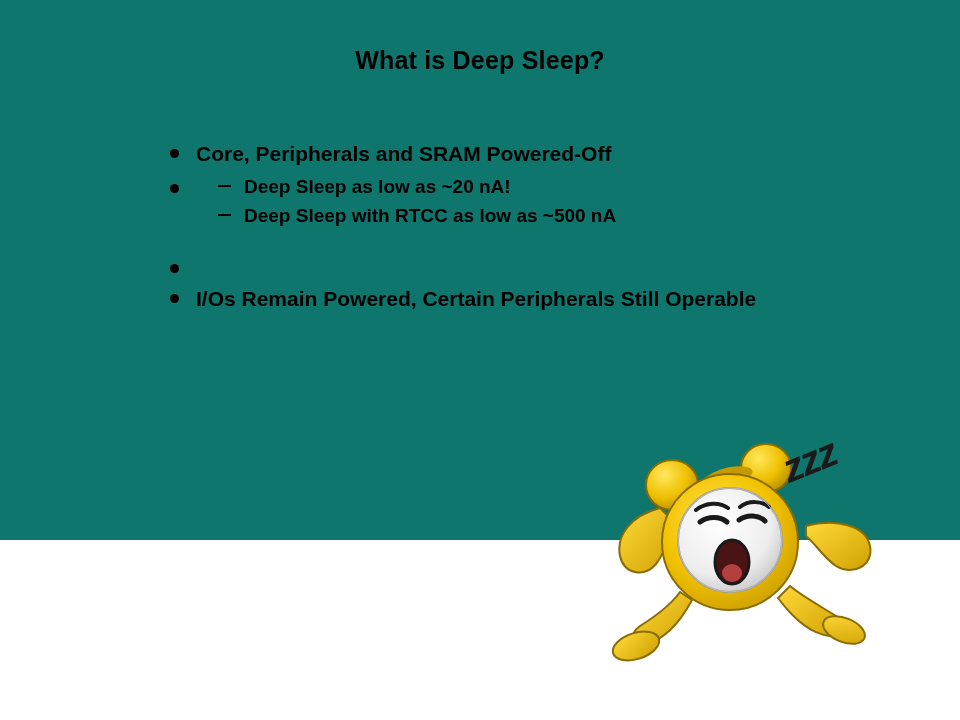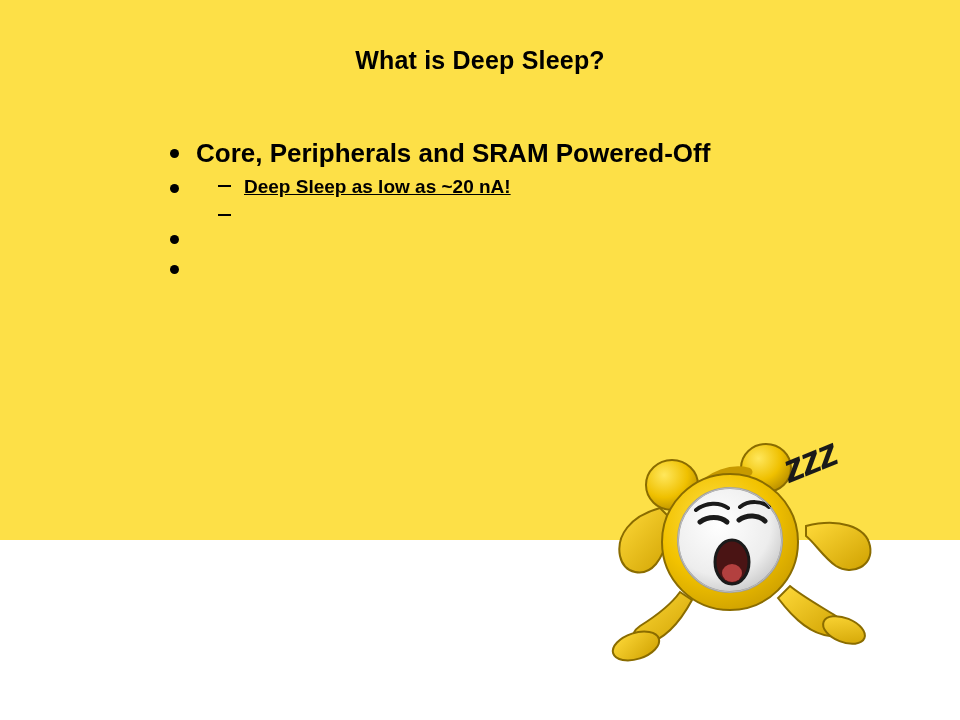--- a/index.html
+++ b/index.html
@@ -11,21 +11,21 @@
     height: 720px;
     background: #ffffff;
     font-family: "Liberation Sans", sans-serif;
     overflow: hidden;
     position: relative;
   }
   .slide {
     position: relative;
     width: 960px;
     height: 540px;
-    background: #fde047;
+    background: #0f766e;
   }
   .slide-title {
     position: absolute;
     top: 46px;
     left: 0;
     width: 960px;
     text-align: center;
     font-size: 25px;
     font-weight: bold;
     color: #000000;
@@ -33,21 +33,21 @@
   }
   .body-list {
     position: absolute;
     top: 138px;
     left: 160px;
     width: 700px;
   }
   .l1 {
     position: relative;
     padding-left: 36px;
-    font-size: 26px;
+    font-size: 21px;
     font-weight: bold;
     color: #000000;
     line-height: 31px;
     margin-bottom: 4px;
   }
   .l1 .bullet {
     position: absolute;
     left: 10px;
     top: 11px;
     width: 9px;
@@ -56,21 +56,20 @@
     background: #000000;
   }
   .l2 {
     position: relative;
     padding-left: 84px;
     font-size: 19px;
     font-weight: bold;
     color: #000000;
     line-height: 27px;
     margin-bottom: 2px;
-    text-decoration: underline;
   }
   .l2 .dash {
     position: absolute;
     left: 58px;
     top: 12px;
     width: 13px;
     height: 2px;
     background: #000000;
   }
   .gap-sm { height: 22px; }
@@ -113,32 +112,34 @@
       <span class="bullet"></span>
     </div>
 
     <div class="l2">
       <span class="dash"></span>
       <span>Deep Sleep as low as ~20 nA!</span>
     </div>
 
     <div class="l2">
       <span class="dash"></span>
+      <span>Deep Sleep with RTCC as low as ~500 nA</span>
     </div>
 
     <div class="gap-sm"></div>
 
     <div class="l1">
       <span class="bullet"></span>
     </div>
 
     <div class="gap-md"></div>
 
     <div class="l1">
       <span class="bullet"></span>
+      <span>I/Os Remain Powered, Certain Peripherals Still Operable</span>
     </div>
 
   </div>
 
   <div class="clock-art">
     <svg width="330" height="250" viewBox="0 0 330 250" xmlns="http://www.w3.org/2000/svg">
       <defs>
         <radialGradient id="bodyGrad" cx="40%" cy="35%" r="75%">
           <stop offset="0%" stop-color="#FFE34D"></stop>
           <stop offset="55%" stop-color="#F2C200"></stop>

